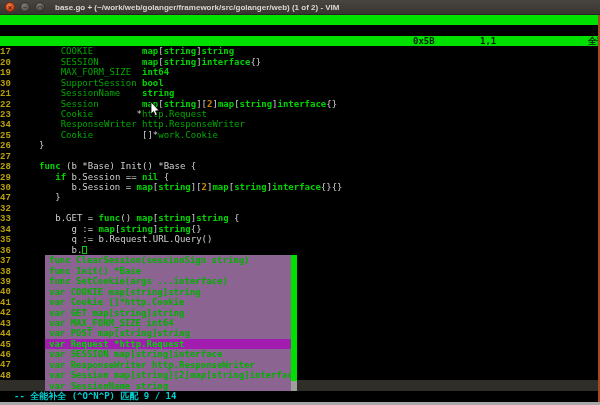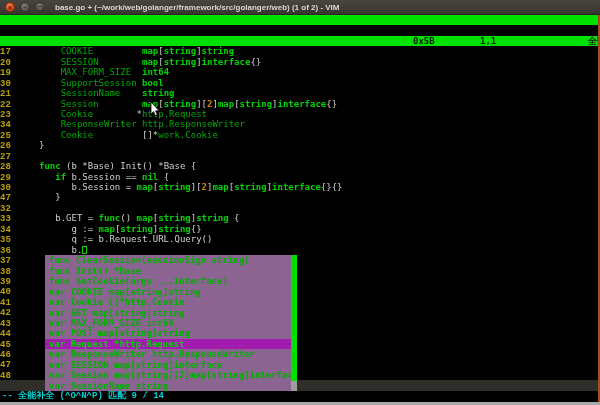--- a/index.html
+++ b/index.html
@@ -38,21 +38,21 @@
           color: #b8a00a; font-weight: bold; font-family: Liberation Mono, monospace; }
   .s-p { color: #cfcfcf; }
   .s-id { color: #00a800; }
   .s-k { color: #00d400; font-weight: bold; }
   .s-n { color: #cc8400; font-weight: bold; }
   .icursor { display: inline-block; width: 5px; height: 8px; border: 1px solid #00d400;
              vertical-align: -1px; }
 
   .statusline { background: #2f2e29; position: relative; font-weight: bold; }
 
-  .cmdline { color: #00cfcf; font-weight: bold; padding-left: 2px; font-family: Liberation Mono, monospace; }
+  .cmdline { color: #00cfcf; font-weight: bold; padding-left: 14px; }
 
   
   .popup { position: absolute; left: 45px; top: calc(23 * var(--rh)); width: 252px;
            height: calc(13 * var(--rh)); background: #8c6491; z-index: 10; }
   .pitem { height: var(--rh); line-height: var(--rh); padding-left: 4px; padding-right: 7px;
            color: #00b000; font-weight: bold; white-space: pre; overflow: hidden; }
   .pitem.sel { background: #a21caf; color: #00d400; }
   .psb { position: absolute; top: 0; right: 0; width: 6px; height: 100%; background: #9e9e9e; }
   .psb-thumb { position: absolute; top: 0; left: 0; width: 100%; height: 92.4%;
                background: var(--green); }
@@ -142,22 +142,22 @@
       <div id="popup-items">
           <div class="pitem">func ClearSession(sessionSign string)</div>
           <div class="pitem">func Init() *Base</div>
           <div class="pitem">func SetCookie(args ...interface)</div>
           <div class="pitem">var COOKIE map[string]string</div>
           <div class="pitem">var Cookie []*http.Cookie</div>
           <div class="pitem">var GET map[string]string</div>
           <div class="pitem">var MAX_FORM_SIZE int64</div>
           <div class="pitem">var POST map[string]string</div>
           <div class="pitem sel">var Request *http.Request</div>
+          <div class="pitem">var SESSION map[string]interface</div>
           <div class="pitem">var ResponseWriter http.ResponseWriter</div>
-          <div class="pitem">var SESSION map[string]interface</div>
           <div class="pitem">var Session map[string][2]map[string]interface</div>
           <div class="pitem">var SessionName string</div>
         </div>
       <div class="psb">
         <div class="psb-thumb"></div>
       </div>
     </div>
 
   </div>
 

